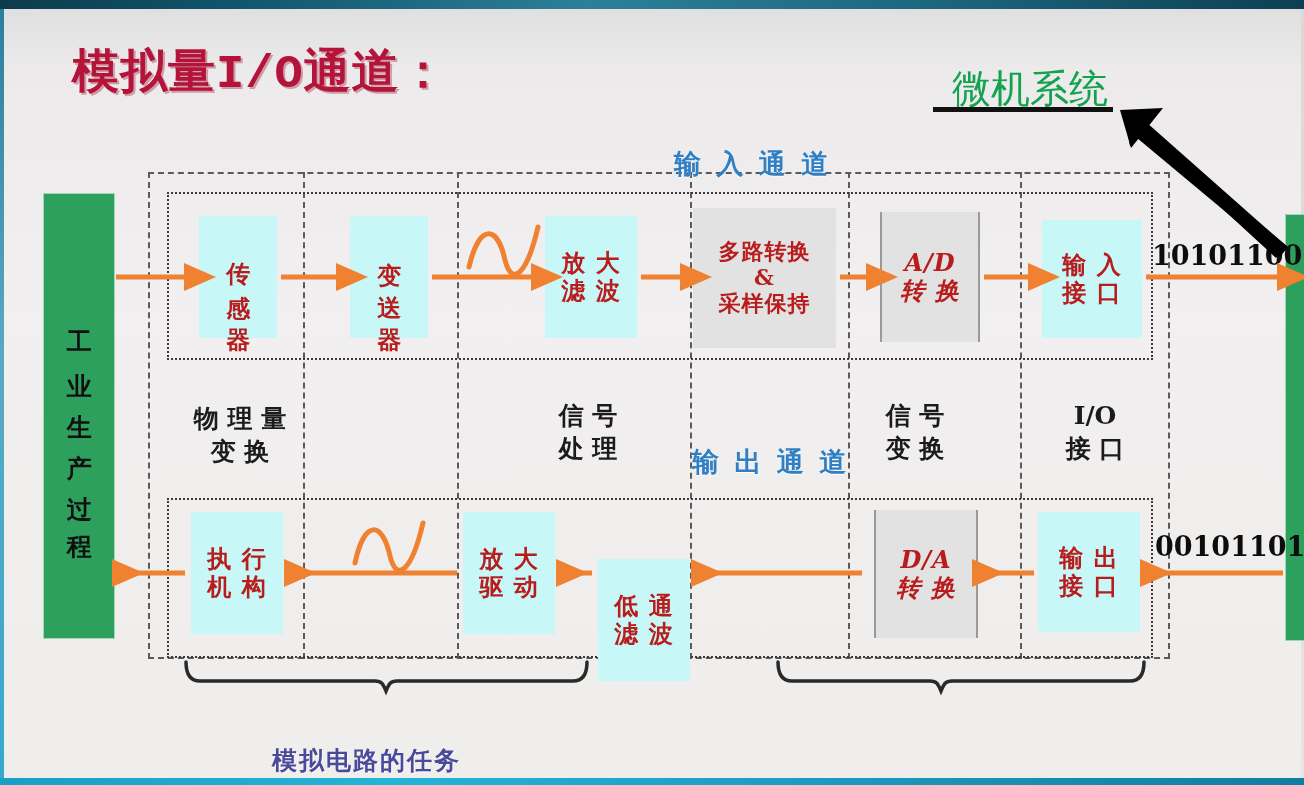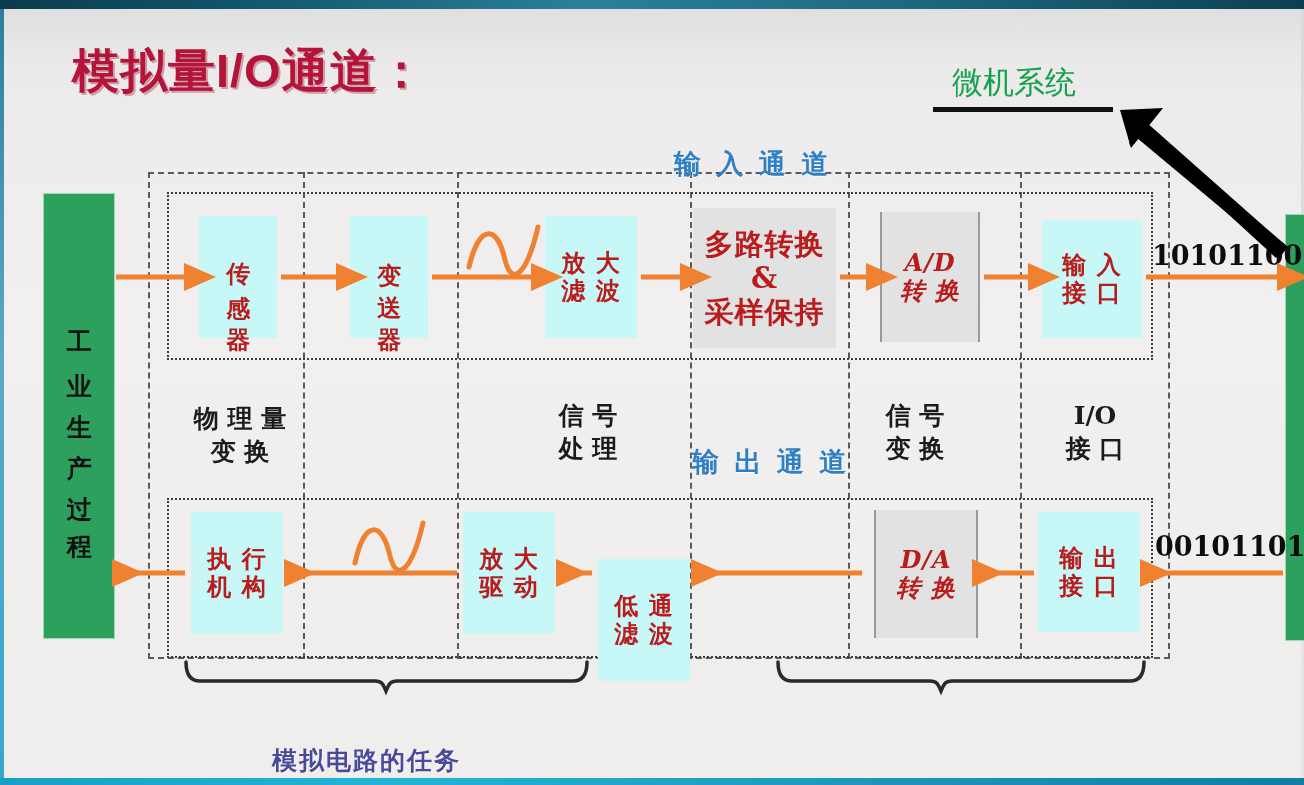--- a/index.html
+++ b/index.html
@@ -18,28 +18,28 @@
     background:linear-gradient(90deg,#0c3b4c 0%,#10556c 18%,#2d7f99 45%,#1d6880 70%,#0d3f52 100%);}
   .frame-bottom{position:absolute;left:0;bottom:0;width:1304px;height:7px;
     background:linear-gradient(90deg,#1a9fc4 0%,#23b4d6 30%,#1f9cc0 60%,#0f7ea1 100%);}
   .frame-left{position:absolute;left:0;top:9px;width:4px;height:769px;
     background:linear-gradient(180deg,#2b7f9e 0%,#5aa9c4 45%,#36a9cd 100%);}
   .frame-right{position:absolute;right:0;top:9px;width:3px;height:769px;
     background:linear-gradient(180deg,#d9d9d9 0%,#e6e4e4 100%);}
 
   .title{
     position:absolute;left:72px;top:40px;
-    font-family:Liberation Sans, sans-serif;
+    font-family:Liberation Mono, monospace;
     font-size:47px;font-weight:bold;color:#b4133a;letter-spacing:1px;
     text-shadow:2px 2px 0 rgba(150,10,40,.35), 1px 1px 0 rgba(255,255,255,.25);
     white-space:nowrap;
   }
   .sys-label{
     position:absolute;left:952px;top:62px;
-    font-size:31px;color:#13a34e;white-space:nowrap;
+    font-size:39px;color:#13a34e;white-space:nowrap;
     font-family:"DejaVu Serif","Liberation Serif",serif;
   }
   .sys-underline{position:absolute;left:933px;top:107px;width:180px;height:5px;background:#111;}
 
   
   .greenbar{position:absolute;background:#2ea05e;border:1px solid #9fd8b6;}
   .greenbar .vtext{
     position:absolute;left:0;right:0;top:50%;transform:translateY(-50%);
     text-align:center;font-size:25px;color:#101010;line-height:1.25;
     font-family:"DejaVu Serif","Liberation Serif",serif;font-weight:600;
@@ -123,21 +123,21 @@
     <span style="writing-mode:vertical-rl;text-orientation:upright;letter-spacing:2px;">传 感 器</span>
   </div>
 
   <div class="node cyan" style="left:350px;top:216px;width:78px;height:122px;">
     <span style="writing-mode:vertical-rl;text-orientation:upright;letter-spacing:2px;">变 送 器</span>
   </div>
 
   <div class="node cyan multiline" style="left:545px;top:216px;width:92px;height:122px;white-space:pre-line;">放 大
 滤 波</div>
 
-  <div class="node gray multiline" style="left:693px;top:208px;width:143px;height:140px;white-space:pre-line;font-size:29px;">多路转换
+  <div class="node gray multiline" style="left:693px;top:208px;width:143px;height:140px;white-space:pre-line;font-size:22px;">多路转换
 &amp;
 采样保持</div>
 
   <div class="node gray sides multiline eng" style="left:880px;top:212px;width:100px;height:130px;white-space:pre-line;">A/D
 转 换</div>
 
   <div class="node cyan multiline" style="left:1042px;top:220px;width:100px;height:118px;white-space:pre-line;">输 入
 接 口</div>
 
   <div class="node cyan multiline" style="left:191px;top:512px;width:92px;height:122px;white-space:pre-line;">执 行

